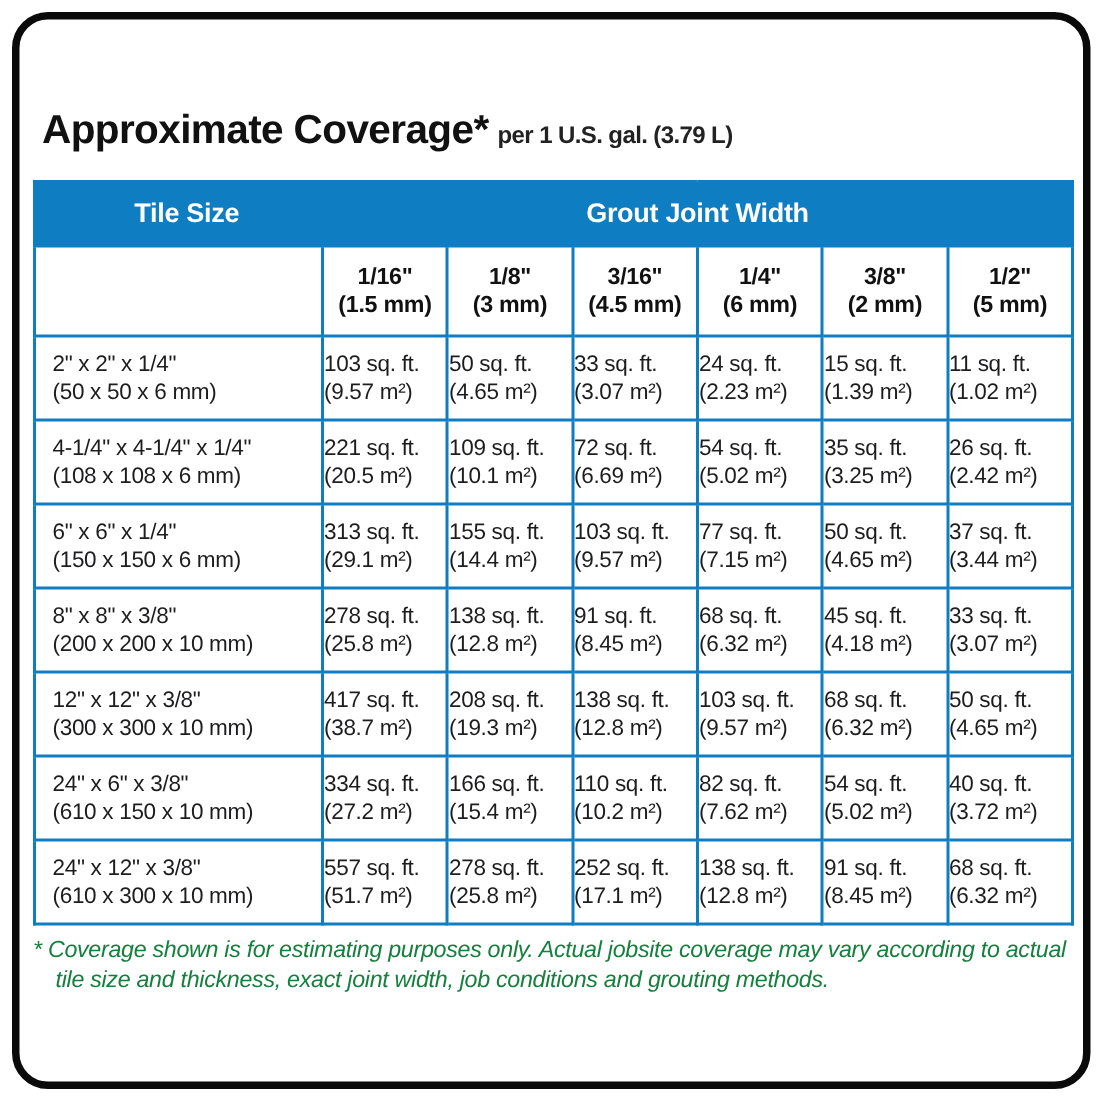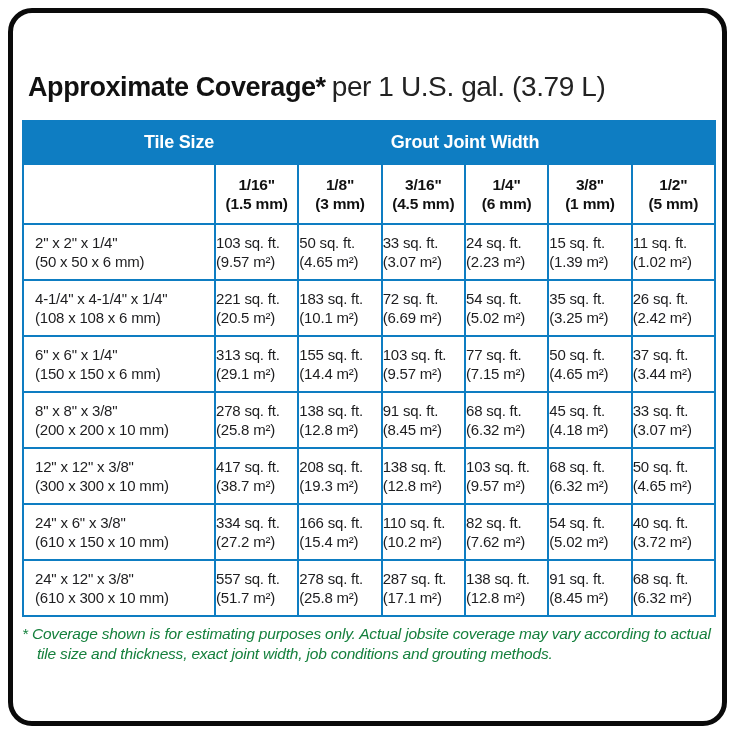--- a/index.html
+++ b/index.html
@@ -24,22 +24,22 @@
     white-space: nowrap;
     letter-spacing: -0.4px;
   }
   .title-bold {
     font-size: 27px;
     font-weight: bold;
     color: #111111;
     text-align: right;
   }
   .title-sub {
-    font-size: 28px;
-    font-weight: normal;
+    font-size: 16px;
+    font-weight: bold;
     color: #222222;
     margin-left: 6px;
   }
   table.coverage {
     position: absolute;
     left: 22px; top: 120px;
     width: 694px;
     border-collapse: collapse;
     table-layout: fixed;
   }
@@ -52,21 +52,21 @@
   }
   tr.blue-row th {
     background: #0e7dc2;
     color: #ffffff;
     font-size: 18px;
     font-weight: bold;
     height: 43px;
     border-color: #0e7dc2;
   }
   tr.blue-row th.corner {
-    text-align: right;
+    text-align: center;
     padding-left: 11px;
   }
   tr.blue-row th.group { }
   tr.col-row th {
     height: 60px;
     background: #ffffff;
     text-align: center;
     font-weight: bold;
     color: #111111;
     font-size: 15.5px;
@@ -122,21 +122,21 @@
         <th>
           <div>3/16"</div>
           <div>(4.5 mm)</div>
         </th>
         <th>
           <div>1/4"</div>
           <div>(6 mm)</div>
         </th>
         <th>
           <div>3/8"</div>
-          <div>(1 mm)</div>
+          <div>(2 mm)</div>
         </th>
         <th>
           <div>1/2"</div>
           <div>(5 mm)</div>
         </th>
       </tr>
   </thead>
   <tbody id="table-body">
       <tr class="data-row">
         <td class="tilesize">
@@ -171,21 +171,21 @@
       <tr class="data-row">
         <td class="tilesize">
           <div>4-1/4" x 4-1/4" x 1/4"</div>
           <div>(108 x 108 x 6 mm)</div>
         </td>
         <td>
           <div>221 sq. ft.</div>
           <div>(20.5 m²)</div>
         </td>
         <td>
-          <div>183 sq. ft.</div>
+          <div>109 sq. ft.</div>
           <div>(10.1 m²)</div>
         </td>
         <td>
           <div>72 sq. ft.</div>
           <div>(6.69 m²)</div>
         </td>
         <td>
           <div>54 sq. ft.</div>
           <div>(5.02 m²)</div>
         </td>
@@ -325,21 +325,21 @@
         </td>
         <td>
           <div>557 sq. ft.</div>
           <div>(51.7 m²)</div>
         </td>
         <td>
           <div>278 sq. ft.</div>
           <div>(25.8 m²)</div>
         </td>
         <td>
-          <div>287 sq. ft.</div>
+          <div>252 sq. ft.</div>
           <div>(17.1 m²)</div>
         </td>
         <td>
           <div>138 sq. ft.</div>
           <div>(12.8 m²)</div>
         </td>
         <td>
           <div>91 sq. ft.</div>
           <div>(8.45 m²)</div>
         </td>

